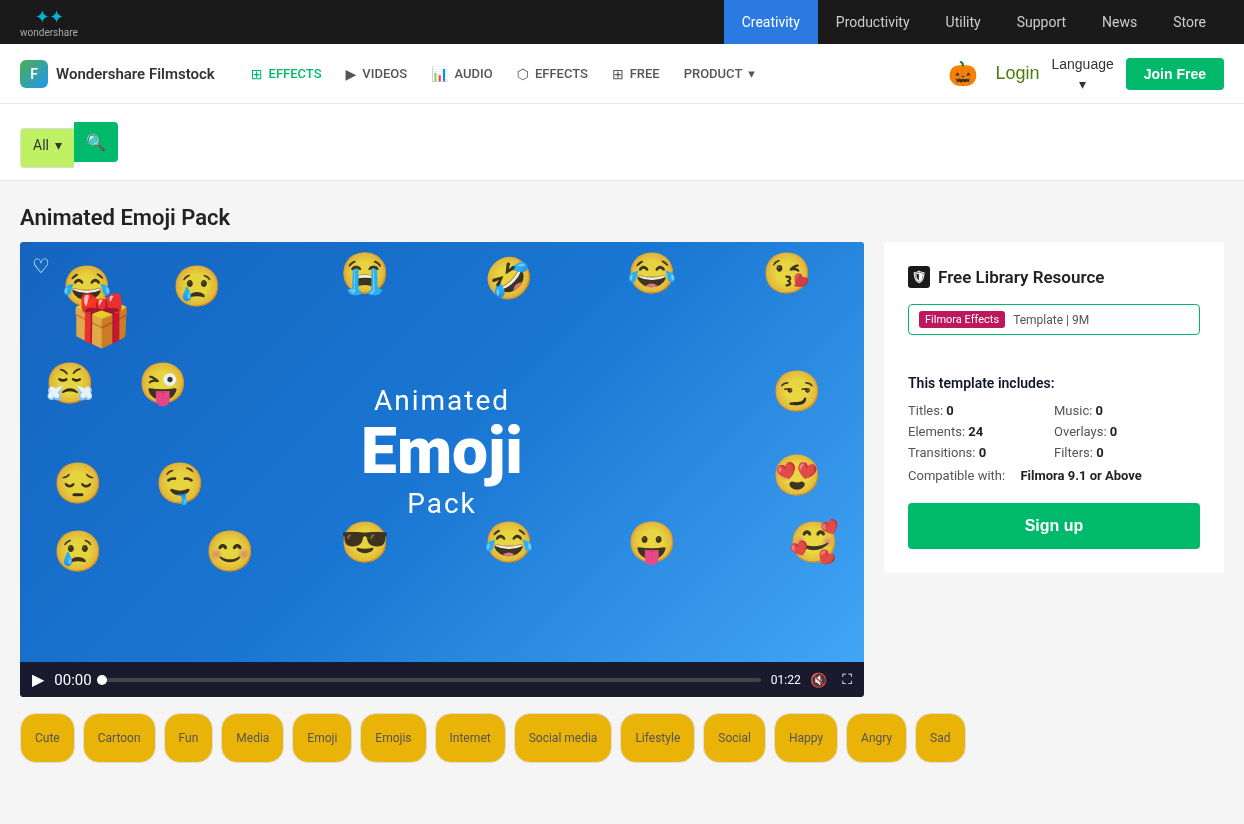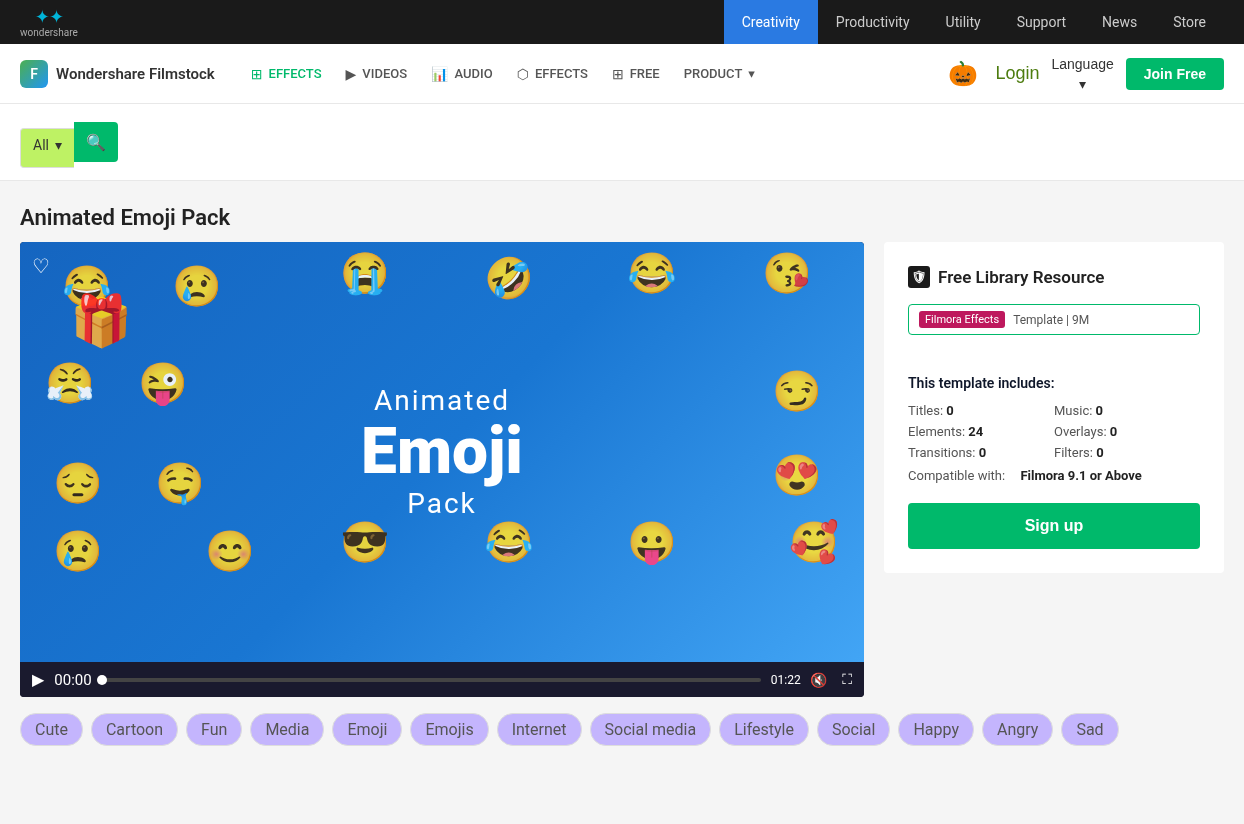--- a/index.html
+++ b/index.html
@@ -417,24 +417,24 @@
     
     .tags {
       display: flex;
       flex-wrap: wrap;
       gap: 8px;
       margin-top: 16px;
     }
     .tag {
       border: 1px solid #ddd;
       border-radius: 16px;
-      padding: 6px 14px;
-      font-size: 16px;
+      padding: 17px 14px;
+      font-size: 12px;
       color: #555;
-      background: #c4b5fd;
+      background: #eab308;
       cursor: pointer;
     }
   </style>
 </head>
 <body>
 
 <nav class="top-nav">
   <div class="top-nav-logo">
     <span class="ws-icon">✦✦</span>
     <span style="font-size:10px;color:#aaa;">wondershare</span>

